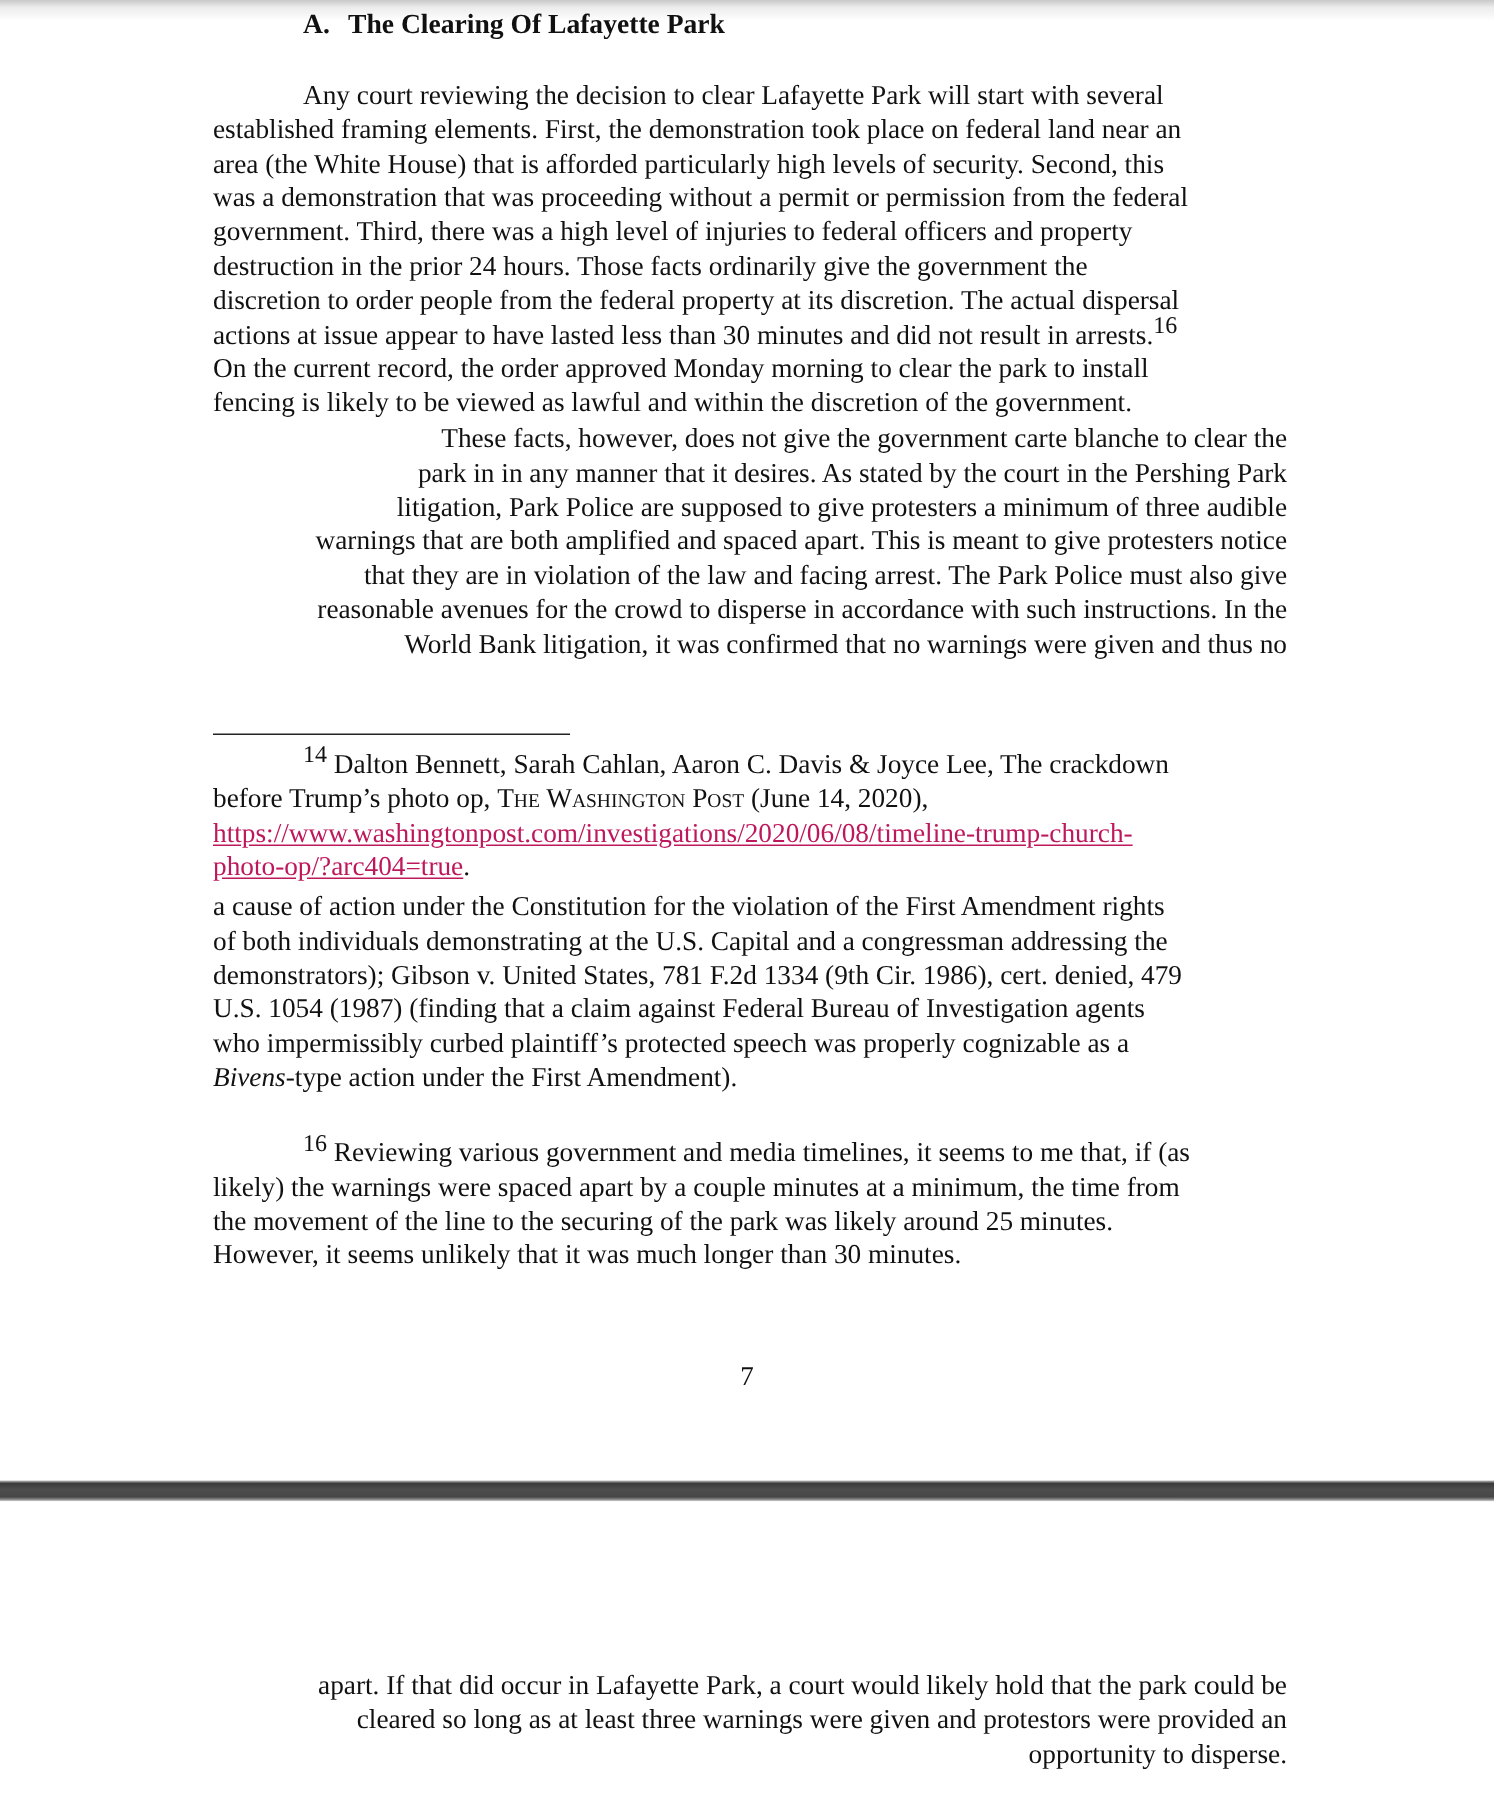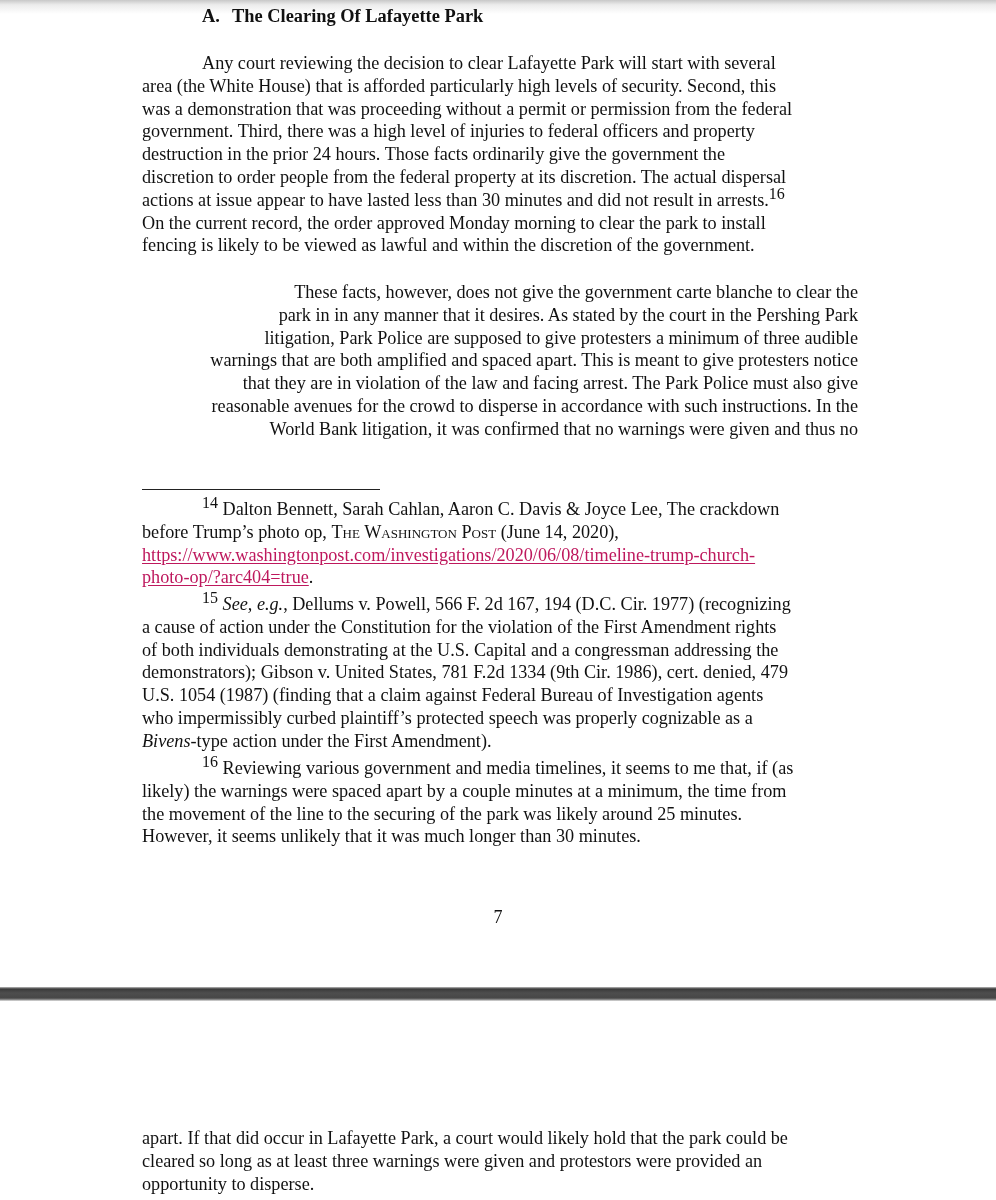--- a/index.html
+++ b/index.html
@@ -51,20 +51,21 @@
 
 <div class="page page-top">
   <div class="top-shadow"></div>
 
   <div class="heading">
     <span class="letter">A.</span><span>The Clearing Of Lafayette Park</span>
   </div>
 
   <div class="content" style="top:52px;">
     <span class="line indent">Any court reviewing the decision to clear Lafayette Park will start with several</span>
+    <span class="line">established framing elements. First, the demonstration took place on federal land near an</span>
     <span class="line">area (the White House) that is afforded particularly high levels of security. Second, this</span>
     <span class="line">was a demonstration that was proceeding without a permit or permission from the federal</span>
     <span class="line">government. Third, there was a high level of injuries to federal officers and property</span>
     <span class="line">destruction in the prior 24 hours. Those facts ordinarily give the government the</span>
     <span class="line">discretion to order people from the federal property at its discretion. The actual dispersal</span>
     <span class="line"><span>actions at issue appear to have lasted less than 30 minutes and did not result in arrests.</span><sup>16</sup></span>
     <span class="line">On the current record, the order approved Monday morning to clear the park to install</span>
     <span class="line">fencing is likely to be viewed as lawful and within the discretion of the government.</span>
   </div>
 
@@ -81,21 +82,20 @@
   <div class="fn-rule"></div>
 
   <div class="content fn" style="top:498px;">
     <span class="line indent"><sup>14</sup> <span>Dalton Bennett, Sarah Cahlan, Aaron C. Davis &amp; Joyce Lee, The crackdown</span></span>
     <span class="line"><span>before Trump’s photo op, </span><span class="smallcaps">The Washington Post</span><span> (June 14, 2020),</span></span>
     <span class="line"><a class="link">https://www.washingtonpost.com/investigations/2020/06/08/timeline-trump-church-</a></span>
     <span class="line"><a class="link">photo-op/?arc404=true</a><span>.</span></span>
   </div>
 
   <div class="content fn" style="top:593px;">
-    <span class="line indent"><sup>15</sup> <i>See, e.g.</i><span>, Dellums v. Powell, 566 F. 2d 167, 194 (D.C. Cir. 1977) (recognizing</span></span>
     <span class="line">a cause of action under the Constitution for the violation of the First Amendment rights</span>
     <span class="line">of both individuals demonstrating at the U.S. Capital and a congressman addressing the</span>
     <span class="line">demonstrators); Gibson v. United States, 781 F.2d 1334 (9th Cir. 1986), cert. denied, 479</span>
     <span class="line">U.S. 1054 (1987) (finding that a claim against Federal Bureau of Investigation agents</span>
     <span class="line">who impermissibly curbed plaintiff’s protected speech was properly cognizable as a</span>
     <span class="line"><i>Bivens</i><span>-type action under the First Amendment).</span></span>
   </div>
 
   <div class="content fn" style="top:757px;">
     <span class="line indent"><sup>16</sup> <span>Reviewing various government and media timelines, it seems to me that, if (as</span></span>
@@ -103,18 +103,18 @@
     <span class="line">the movement of the line to the securing of the park was likely around 25 minutes.</span>
     <span class="line">However, it seems unlikely that it was much longer than 30 minutes.</span>
   </div>
 
   <div class="page-number">7</div>
 </div>
 
 <div class="separator"></div>
 
 <div class="page page-bottom">
-  <div class="content" style="top:126px;">
+  <div class="content" style="top:111px;text-align:right;">
     <span class="line">apart. If that did occur in Lafayette Park, a court would likely hold that the park could be</span>
     <span class="line">cleared so long as at least three warnings were given and protestors were provided an</span>
     <span class="line">opportunity to disperse.</span>
   </div>
 </div>
 
 </body></html>

